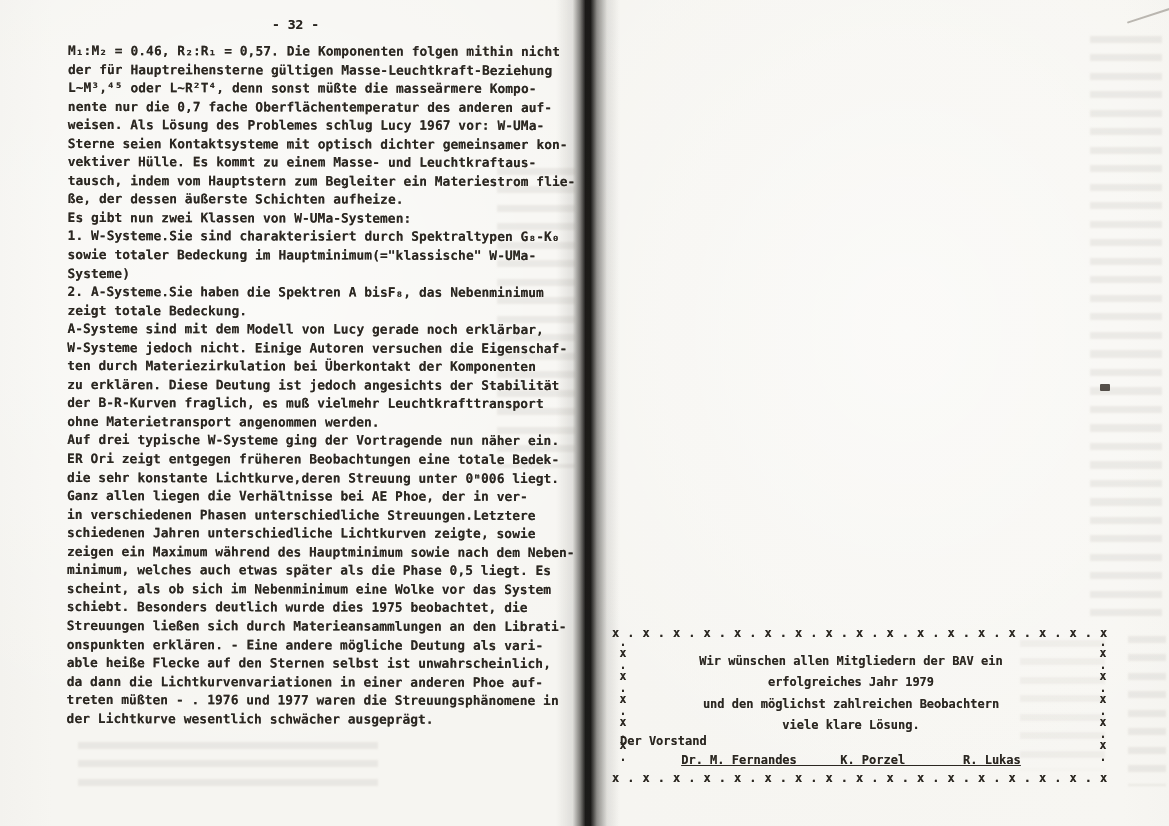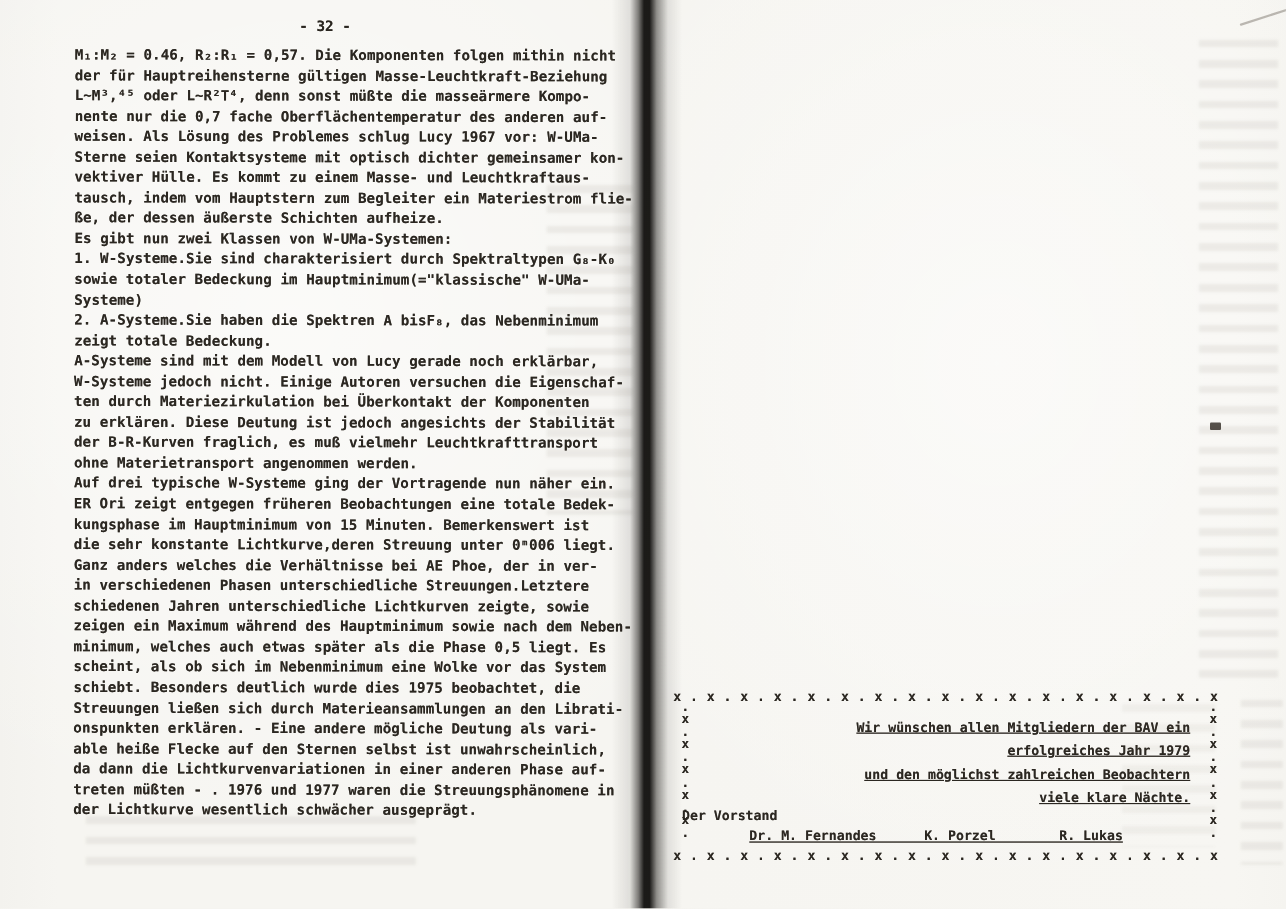--- a/index.html
+++ b/index.html
@@ -51,22 +51,22 @@
     position:absolute;left:610px;top:624px;width:502px;height:172px;
     font-weight:bold;color:#2b2721;text-shadow:0 0 0.5px rgba(43,39,33,0.55);
   }
   .bx{position:absolute;white-space:pre;font-size:12px;letter-spacing:0.4px;}
   .bx-top{top:2px;left:2px;width:100%;}
   .bx-bottom{top:147px;left:2px;width:100%;}
   .bx-side{line-height:11.45px;font-size:11.5px;text-align:center;width:10px;letter-spacing:0;}
   .bx-left{left:8px;top:13px;}
   .bx-right{left:488px;top:13px;}
   .box-msg{
-    position:absolute;top:27px;left:10px;width:462px;text-align:right;
-    font-size:12px;line-height:21.3px;text-decoration:underline;
+    position:absolute;top:27px;left:10px;width:462px;text-align:center;
+    font-size:12px;line-height:21.3px;
   }
   .box-msg .tline{white-space:pre;}
   .box-vorstand{position:absolute;top:110px;left:10px;width:462px;font-size:12px;white-space:pre;}
   .box-names{position:absolute;top:129px;left:10px;width:462px;text-align:center;font-size:12px;white-space:pre;text-decoration:underline;}
   .smudge{
     position:absolute;pointer-events:none;
     background:repeating-linear-gradient(180deg,
       rgba(100,92,80,0.085) 0px, rgba(100,92,80,0.085) 7px,
       rgba(100,92,80,0) 7px, rgba(100,92,80,0) 18.5px);
     filter:blur(1.3px);
@@ -109,33 +109,32 @@
         <div class="tline">2. A-Systeme.Sie haben die Spektren A bisF₈, das Nebenminimum</div>
         <div class="tline">zeigt totale Bedeckung.</div>
         <div class="tline">A-Systeme sind mit dem Modell von Lucy gerade noch erklärbar,</div>
         <div class="tline">W-Systeme jedoch nicht. Einige Autoren versuchen die Eigenschaf-</div>
         <div class="tline">ten durch Materiezirkulation bei Überkontakt der Komponenten</div>
         <div class="tline">zu erklären. Diese Deutung ist jedoch angesichts der Stabilität</div>
         <div class="tline">der B-R-Kurven fraglich, es muß vielmehr Leuchtkrafttransport</div>
         <div class="tline">ohne Materietransport angenommen werden.</div>
         <div class="tline">Auf drei typische W-Systeme ging der Vortragende nun näher ein.</div>
         <div class="tline">ER Ori zeigt entgegen früheren Beobachtungen eine totale Bedek-</div>
-        <div class="tline">kungsphase im Hauptminimum von 15 Minuten. Bemerkenswert ist</div>
         <div class="tline">die sehr konstante Lichtkurve,deren Streuung unter 0ᵐ006 liegt.</div>
-        <div class="tline">Ganz anders welches die Verhältnisse bei AE Phoe, der in ver-</div>
+        <div class="tline">Ganz allen liegen die Verhältnisse bei AE Phoe, der in ver-</div>
         <div class="tline">in verschiedenen Phasen unterschiedliche Streuungen.Letztere</div>
         <div class="tline">schiedenen Jahren unterschiedliche Lichtkurven zeigte, sowie</div>
         <div class="tline">zeigen ein Maximum während des Hauptminimum sowie nach dem Neben-</div>
         <div class="tline">minimum, welches auch etwas später als die Phase 0,5 liegt. Es</div>
         <div class="tline">scheint, als ob sich im Nebenminimum eine Wolke vor das System</div>
         <div class="tline">schiebt. Besonders deutlich wurde dies 1975 beobachtet, die</div>
         <div class="tline">Streuungen ließen sich durch Materieansammlungen an den Librati-</div>
         <div class="tline">onspunkten erklären. - Eine andere mögliche Deutung als vari-</div>
         <div class="tline">able heiße Flecke auf den Sternen selbst ist unwahrscheinlich,</div>
-        <div class="tline">da dann die Lichtkurvenvariationen in einer anderen Phase auf-</div>
+        <div class="tline">da dann die Lichtkurvenvariationen in einer anderen Phoe auf-</div>
         <div class="tline">treten müßten - . 1976 und 1977 waren die Streuungsphänomene in</div>
         <div class="tline">der Lichtkurve wesentlich schwächer ausgeprägt.</div>
       </div>
   </div>
 
   <div class="page page-right">
     
     
   </div>
 
@@ -160,21 +159,21 @@
 x
 .
 x
 .
 x
 .</div>
     <div class="box-msg">
         <div class="tline">Wir wünschen allen Mitgliedern der BAV ein</div>
         <div class="tline">erfolgreiches Jahr 1979</div>
         <div class="tline">und den möglichst zahlreichen Beobachtern</div>
-        <div class="tline">viele klare Nächte.</div>
+        <div class="tline">viele klare Lösung.</div>
       </div>
     <div class="box-vorstand">Der Vorstand</div>
     <div class="box-names">Dr. M. Fernandes      K. Porzel        R. Lukas</div>
     <div class="bx bx-bottom">x . x . x . x . x . x . x . x . x . x . x . x . x . x . x . x . x</div>
   </div>
 
   <div class="gutter"></div>
 
   <div class="smudge s1"></div>
   <div class="smudge s2"></div>

